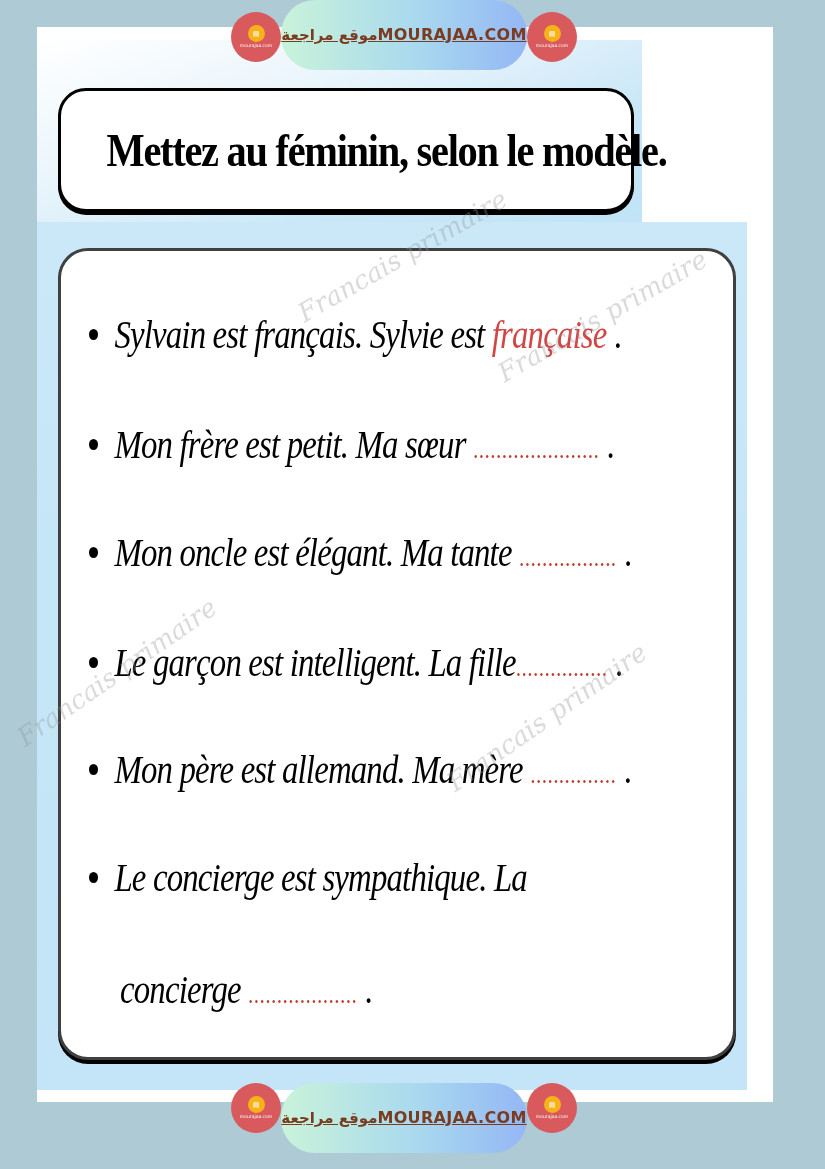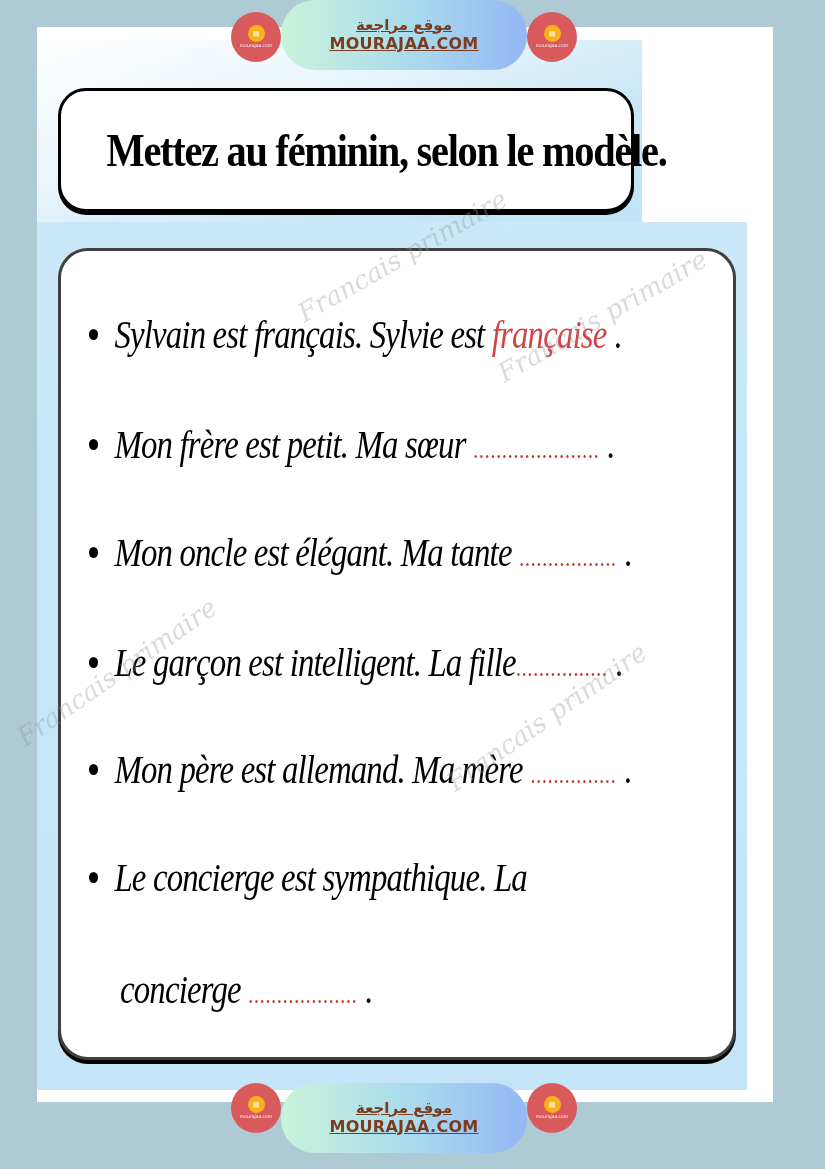--- a/index.html
+++ b/index.html
@@ -52,21 +52,21 @@
   .blank { color: #c0392b; letter-spacing: 0.5px; font-style: normal; font-size: 26px; }
   .period { font-style: normal; }
   .watermark {
     position: absolute; font-family: "DejaVu Serif", serif; font-style: italic;
     color: rgba(150,150,150,0.35); font-size: 26px; white-space: nowrap;
     transform-origin: left center; pointer-events: none;
   }
   .badge {
     position: absolute; width: 246px; height: 70px; border-radius: 34px;
     background: linear-gradient(90deg, #c9f3da 0%, #a9d9ee 55%, #94b7f5 100%);
-    display: flex; flex-direction: column; align-items: center; justify-content: center;
+    display: flex; flex-direction: row; align-items: center; justify-content: center;
   }
   .badge-ar {
     font-family: "DejaVu Sans", sans-serif; font-weight: bold; font-size: 15px;
     color: #7a3b1f; text-decoration: underline; line-height: 1.2;
   }
   .badge-en {
     font-family: "DejaVu Sans", sans-serif; font-weight: bold; font-size: 16px;
     color: #7a3b1f; text-decoration: underline; letter-spacing: 0.3px; line-height: 1.3;
   }
   .logo-circle {

